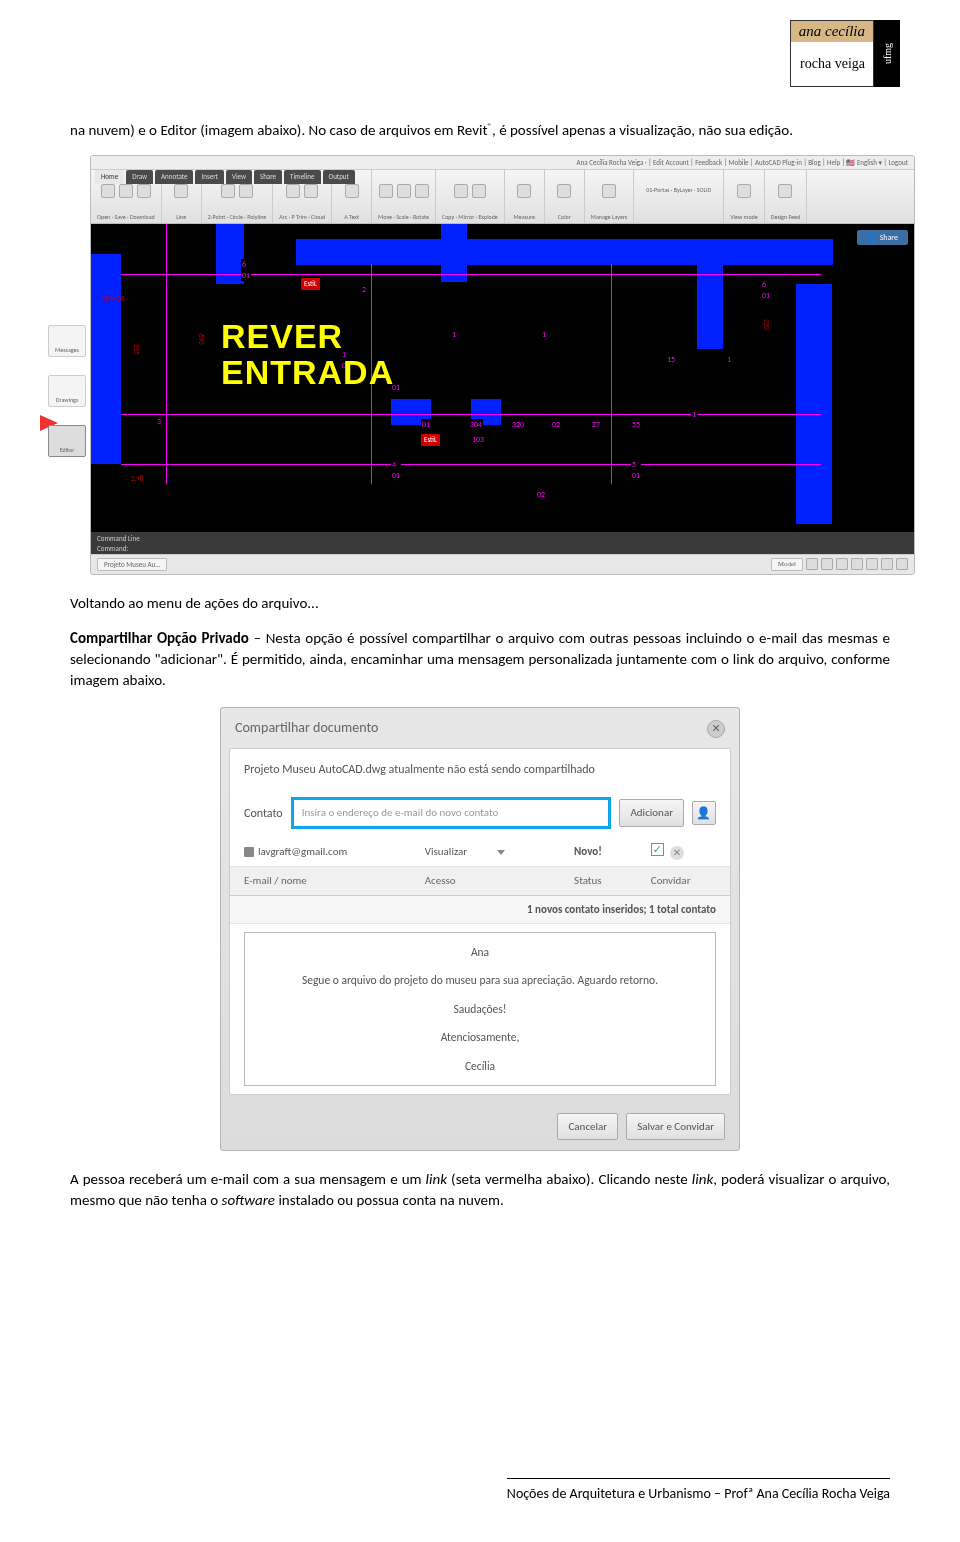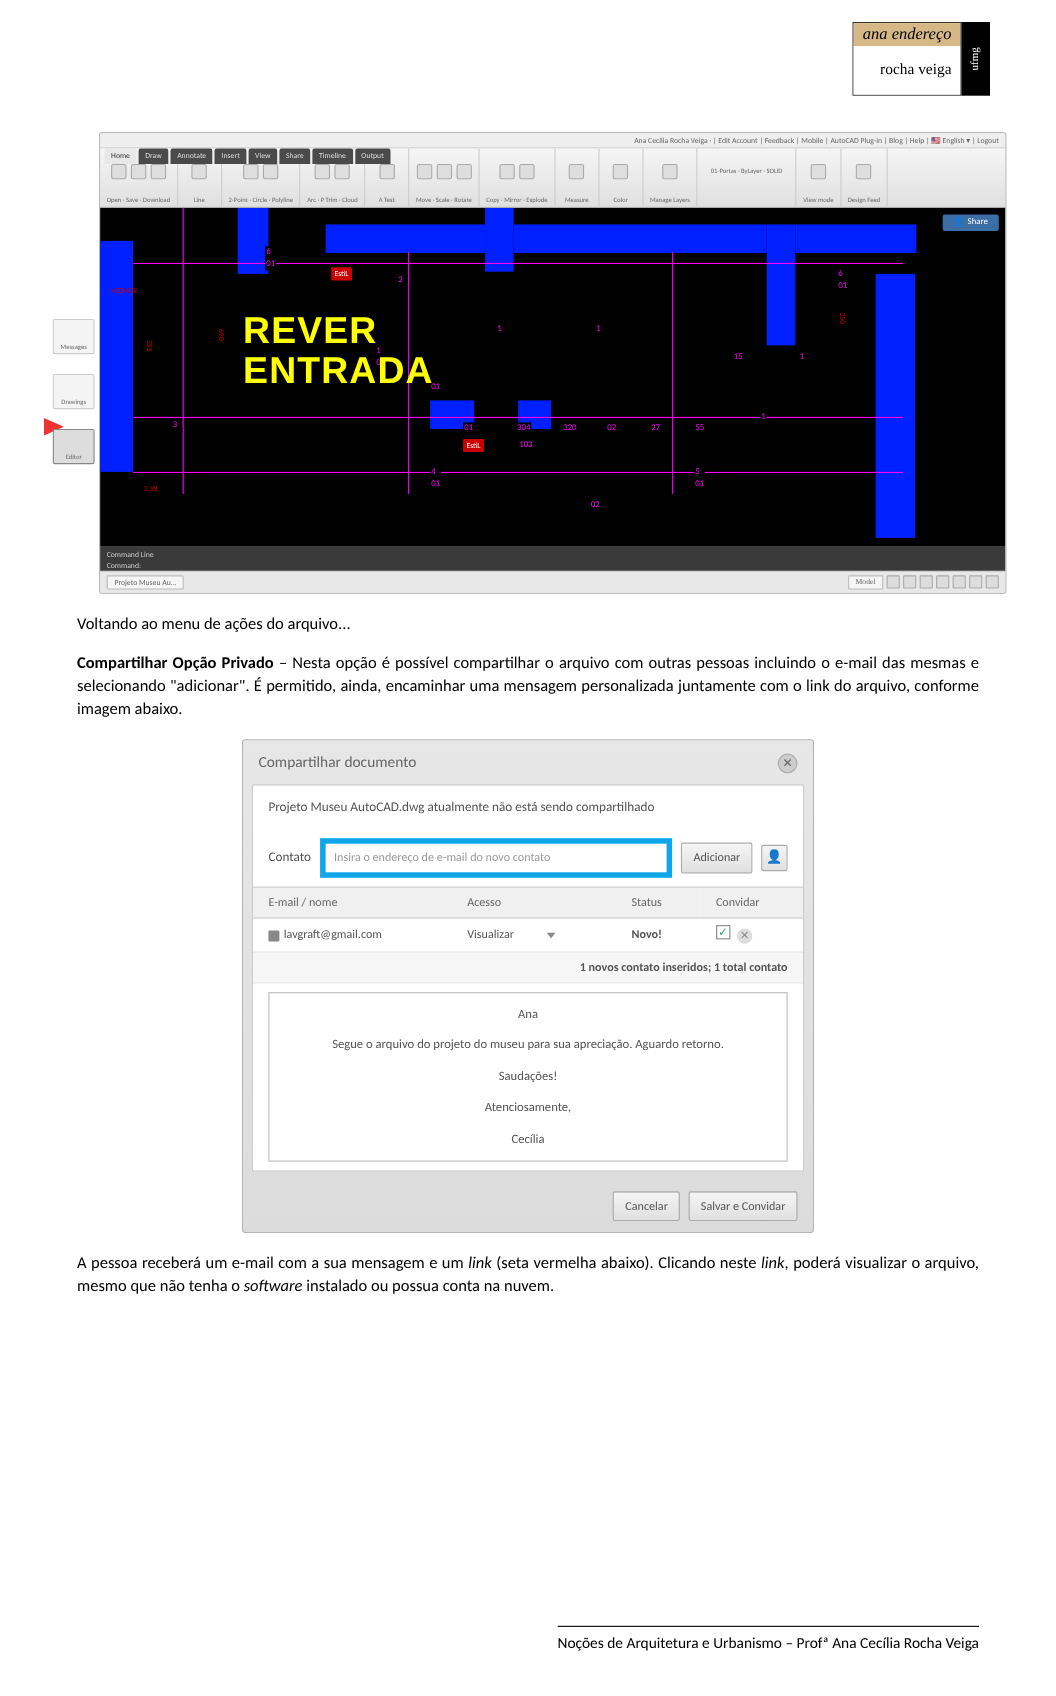--- a/index.html
+++ b/index.html
@@ -302,21 +302,21 @@
     color: #555;
   }
   .share-row {
     display: flex;
     align-items: center;
     padding: 8px 14px;
     gap: 8px;
   }
   .share-input {
     flex: 1;
-    border: 5px solid #0ea5e9;
+    border: 3px solid #0ea5e9;
     padding: 5px 8px;
     font-size: 11px;
     color: #999;
     background: #fff;
   }
   .share-btn2 {
     background: linear-gradient(#f5f5f5, #e0e0e0);
     border: 1px solid #aaa;
     padding: 5px 10px;
     font-size: 11px;
@@ -420,27 +420,30 @@
     vertical-align: middle;
   }
 </style>
 </head>
 <body>
 
 <div class="page">
 
   <div class="header-logo">
     <div class="logo-left">
-      <div class="logo-top">ana endereço</div>
+      <div class="logo-top">ana cecília</div>
       <div class="logo-bottom">rocha veiga</div>
     </div>
     <div class="logo-right">ufmg</div>
   </div>
 
   <div class="body-text">
+    <p>
+      <span>na nuvem) e o Editor (imagem abaixo). No caso de arquivos em Revit</span><span class="sup">®</span><span>, é possível apenas a visualização, não sua edição.</span>
+    </p>
 
     <div class="cad-shot">
       <div class="red-arrow"></div>
       <div class="cad-side">
         <div class="cad-side-item">
             <div class="cad-side-icon"></div>
             <span>Messages</span>
           </div>
         <div class="cad-side-item">
             <div class="cad-side-icon"></div>
@@ -643,30 +646,30 @@
           <span>Contato</span>
           <div class="share-input">Insira o endereço de e-mail do novo contato</div>
           <div class="share-btn2">Adicionar</div>
           <div class="share-icon-btn">
               <span>👤</span>
             </div>
         </div>
         <table class="sh-table">
           <tbody>
               <tr>
+            <td><span class="person-icn"></span><span>lavgraft@gmail.com</span></td>
+            <td><span>Visualizar</span><span class="drop-caret"></span></td>
+            <td class="novo">Novo!</td>
+            <td><span class="chk on"></span><span class="rm-x">✕</span></td>
+          </tr>
+          <tr>
             <th>E-mail / nome</th>
             <th>Acesso</th>
             <th>Status</th>
             <th>Convidar</th>
-          </tr>
-          <tr>
-            <td><span class="person-icn"></span><span>lavgraft@gmail.com</span></td>
-            <td><span>Visualizar</span><span class="drop-caret"></span></td>
-            <td class="novo">Novo!</td>
-            <td><span class="chk on"></span><span class="rm-x">✕</span></td>
           </tr>
           <tr class="sh-footer-row">
                 <td colspan="4"><span class="bold">1 novos contato inseridos; </span><span class="bold">1 total contato</span></td>
               </tr>
         </tbody>
           </table>
         <div class="msg-area">
           <p>Ana</p>
           <p>Segue o arquivo do projeto do museu para sua apreciação. Aguardo retorno.</p>
           <p>Saudações!</p>

